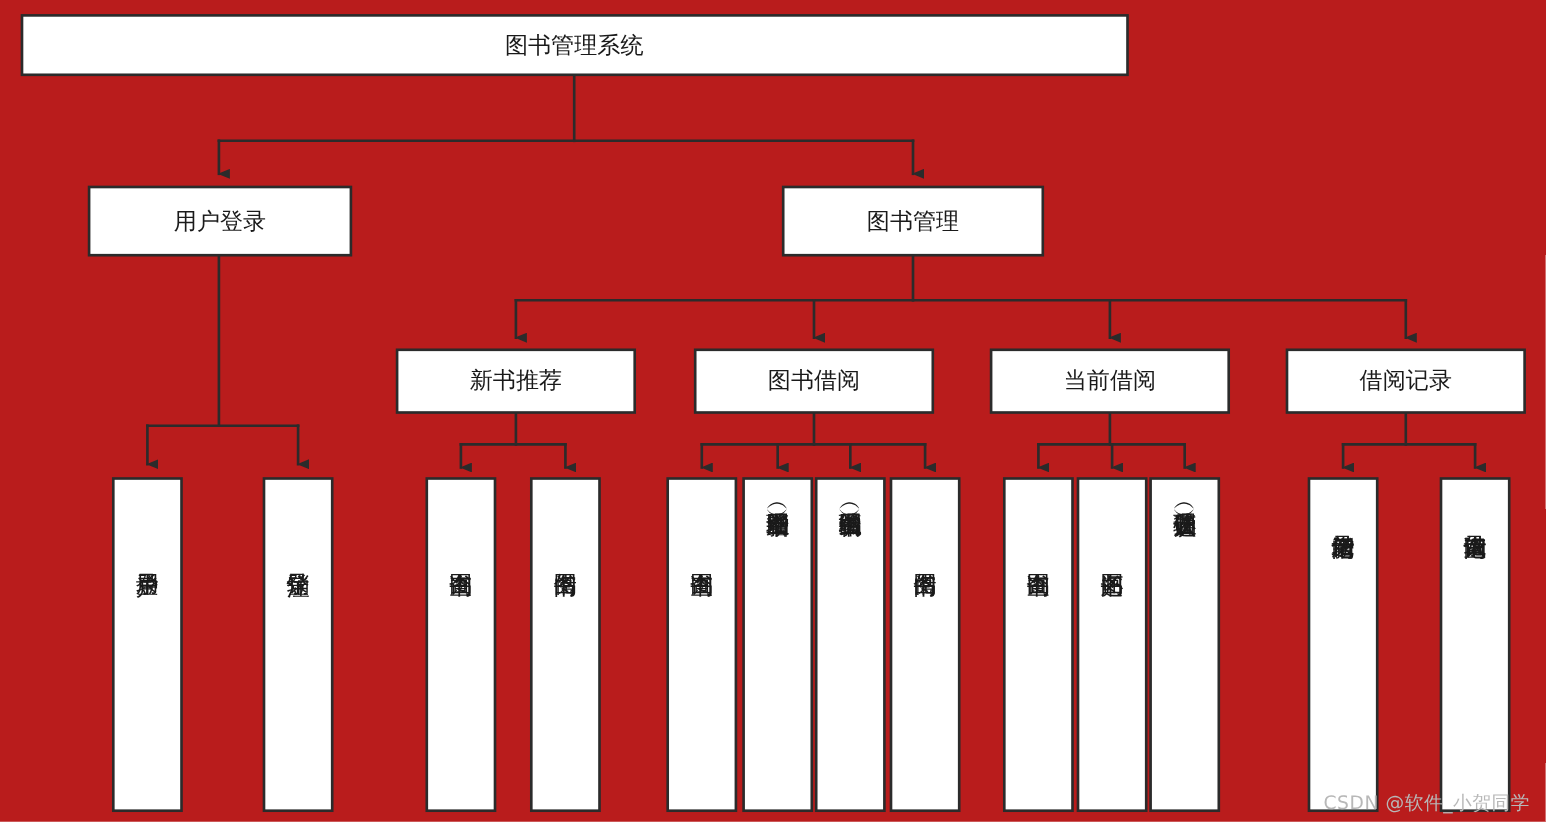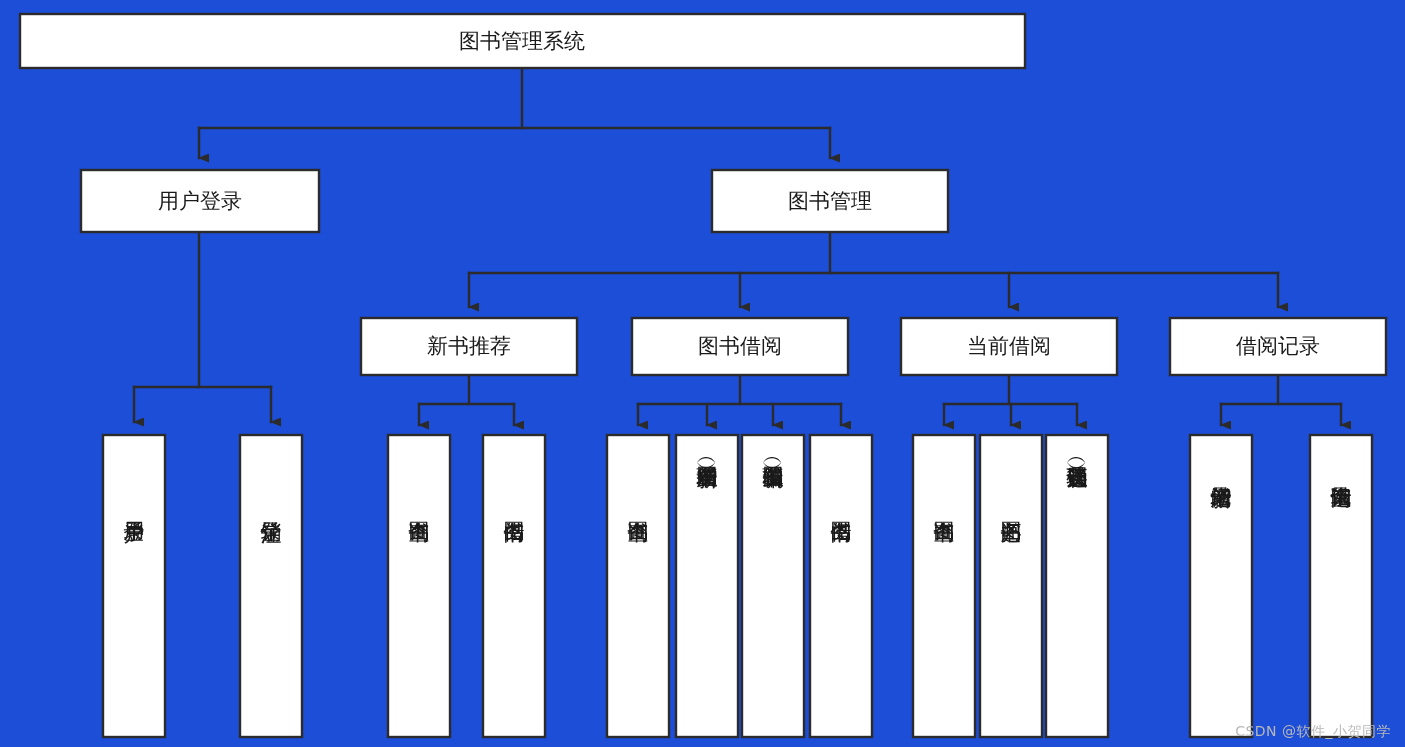--- a/index.html
+++ b/index.html
@@ -10,21 +10,21 @@
   body {
     width: 1405px;
     height: 747px;
     font-family: "DejaVu Sans", "Liberation Sans", sans-serif;
     overflow: hidden;
   }
   #diagram-root {
     position: relative;
     width: 1405px;
     height: 747px;
-    background: #1d4ed8;
+    background: #b91c1c;
   }
   svg.flow {
     position: absolute;
     top: 0;
     left: 0;
     width: 1405px;
     height: 747px;
   }
   .node-rect {
     fill: #ffffff;
@@ -48,21 +48,21 @@
     font-family: "DejaVu Sans", "Liberation Sans", sans-serif;
     font-size: 21px;
     fill: #1a1a1a;
     text-anchor: middle;
   }
   .watermark {
     position: absolute;
     right: 14px;
     bottom: 6px;
     font-family: "DejaVu Sans", "Liberation Sans", sans-serif;
-    font-size: 14px;
+    font-size: 17px;
     color: #b8b8b8;
     letter-spacing: 0.5px;
     white-space: nowrap;
     user-select: none;
   }
 </style>
 </head>
 <body>
 
 <div id="diagram-root">

